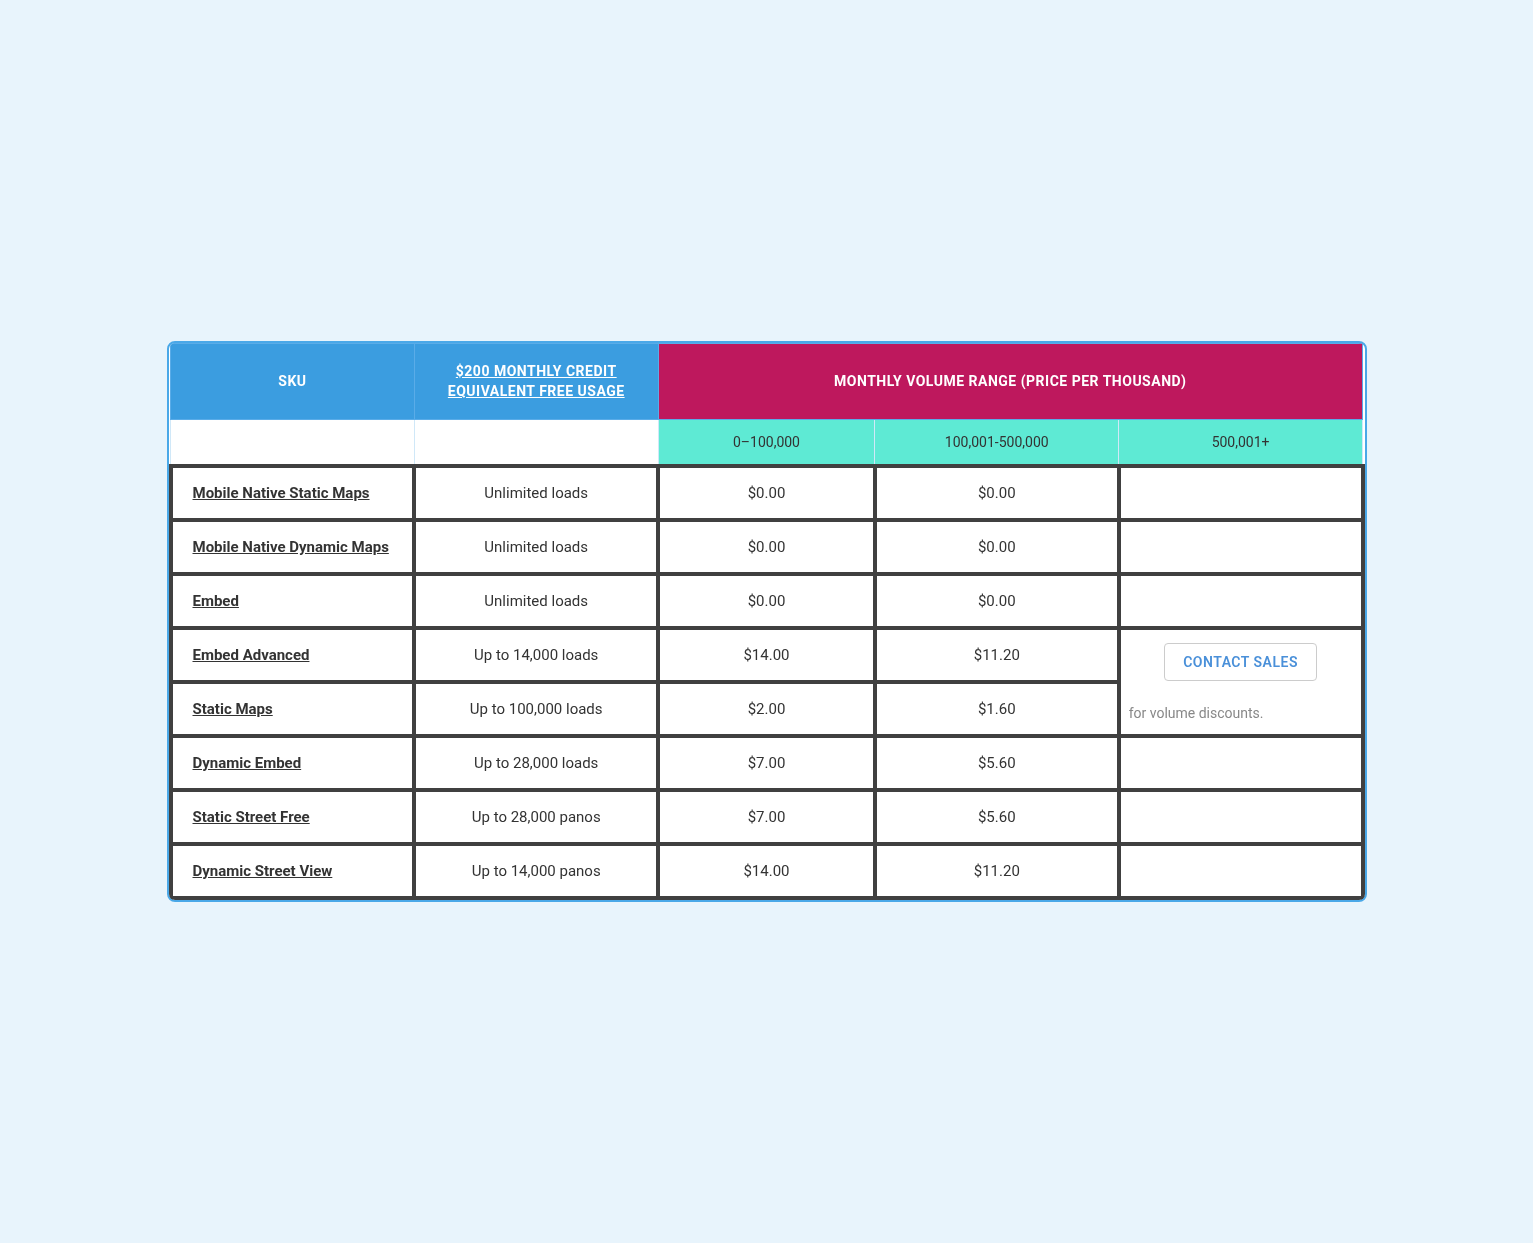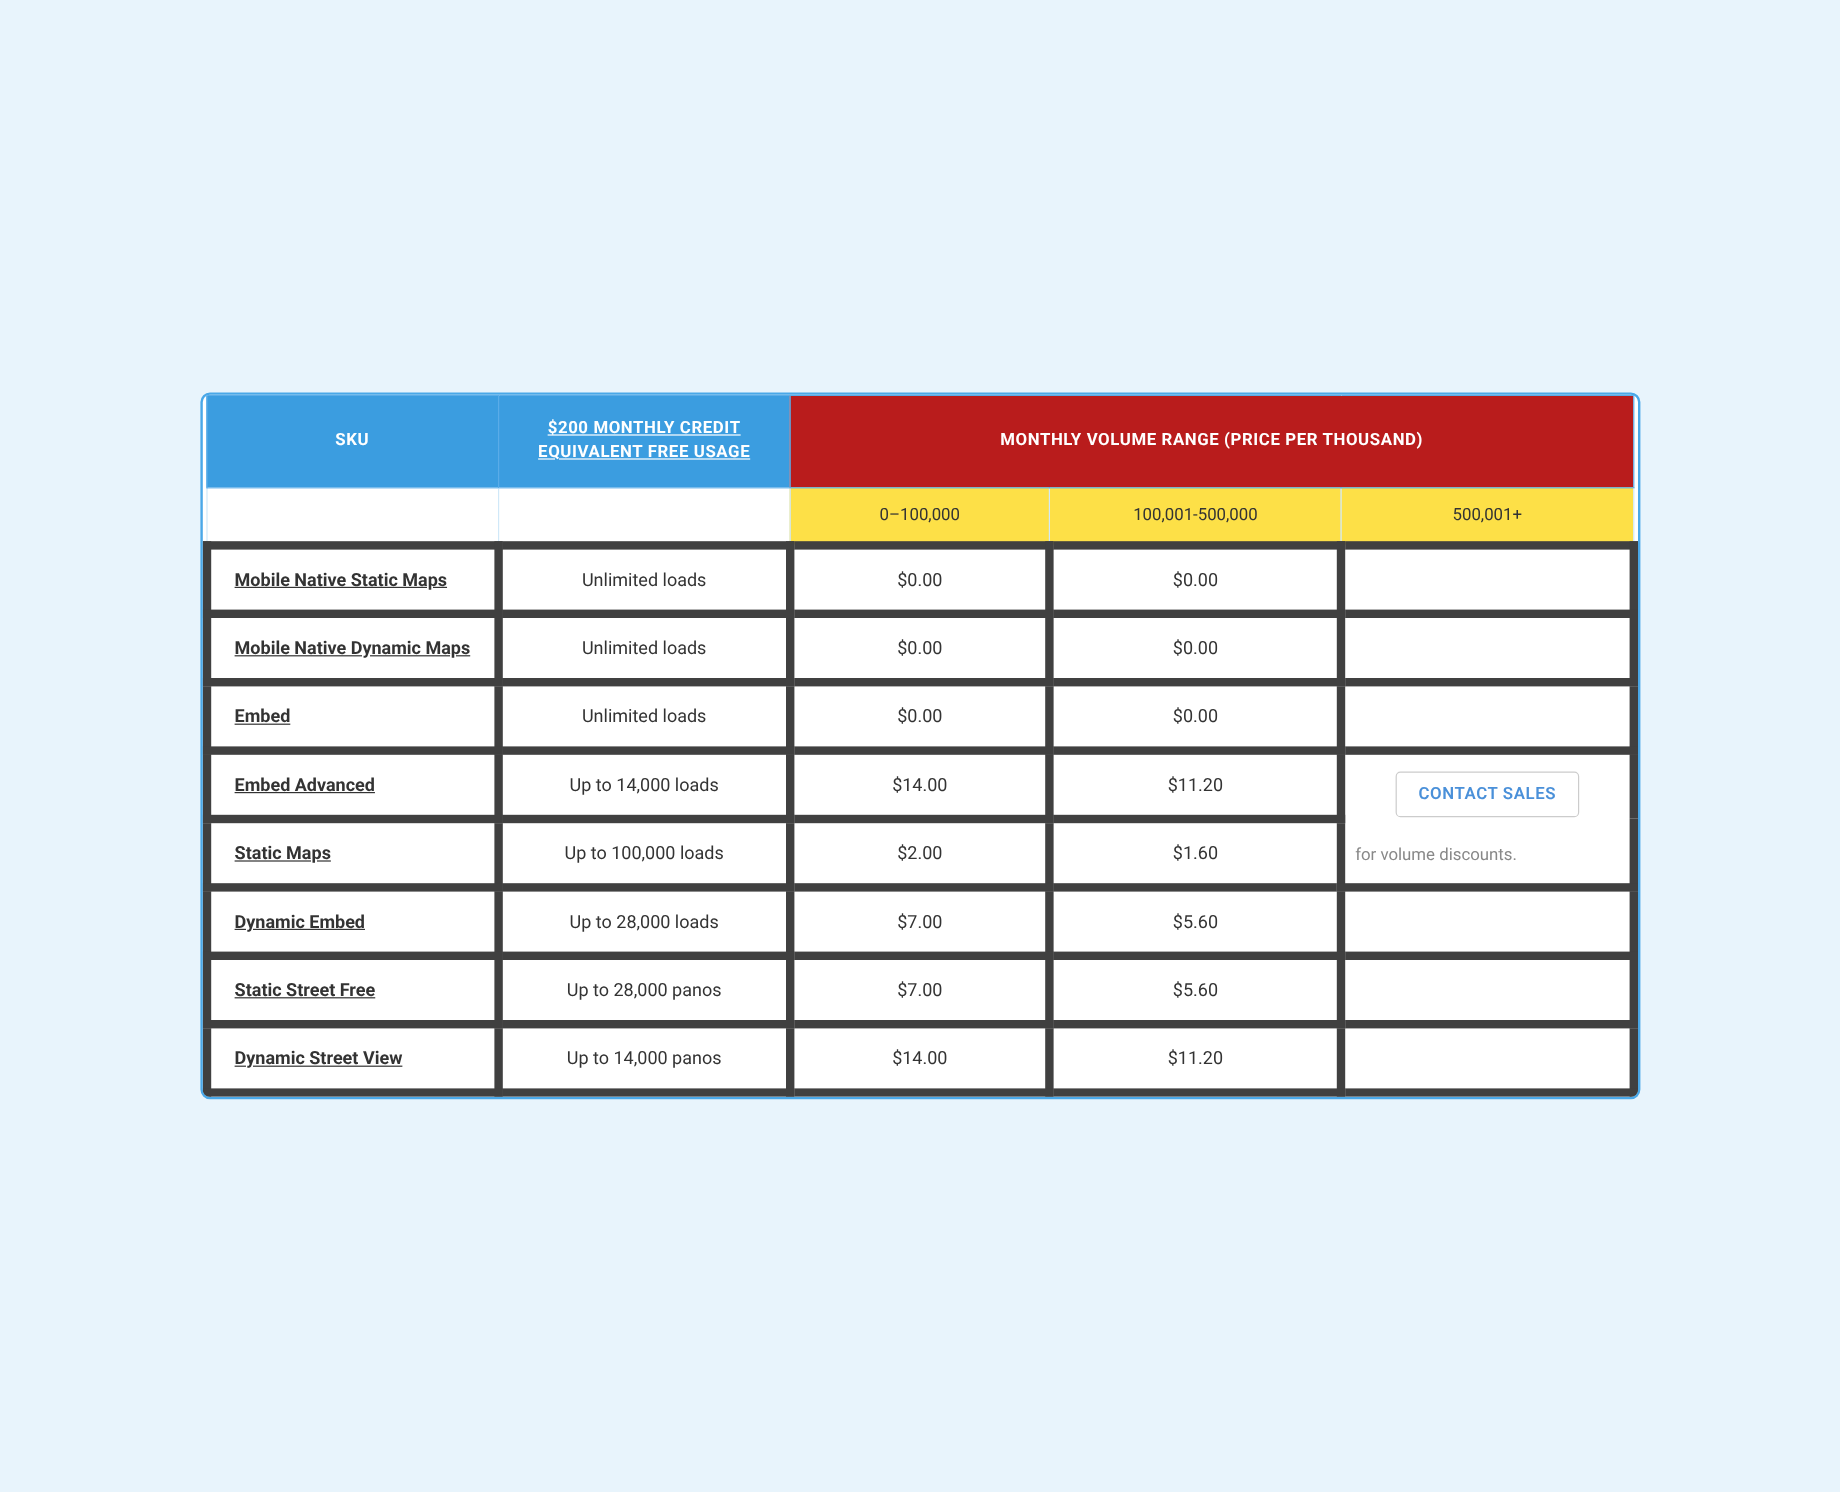--- a/index.html
+++ b/index.html
@@ -50,42 +50,42 @@
     .header-row th.sku-col {
       width: 18%;
     }
 
     .header-row th.credit-col {
       width: 18%;
       text-decoration: underline;
     }
 
     .header-row th.range-col {
-      background-color: #b91c1c;
+      background-color: #be185d;
       margin-top: 44px;
     }
 
     
     .subheader-row td {
-      background-color: #fde047;
+      background-color: #5eead4;
       color: #333;
       font-size: 14px;
       text-align: center;
       padding: 14px 10px;
       border: 1px solid #d0e8f8;
     }
 
     .subheader-row td.sku-col,
     .subheader-row td.credit-col {
       background-color: #fff;
     }
 
     
     .data-row td {
-      border: 7px solid #404040;
+      border: 4px solid #404040;
       padding: 16px 12px;
       font-size: 15px;
       text-align: center;
       vertical-align: middle;
       color: #333;
     }
 
     .data-row td.sku-name {
       text-align: left;
       padding-left: 20px;

